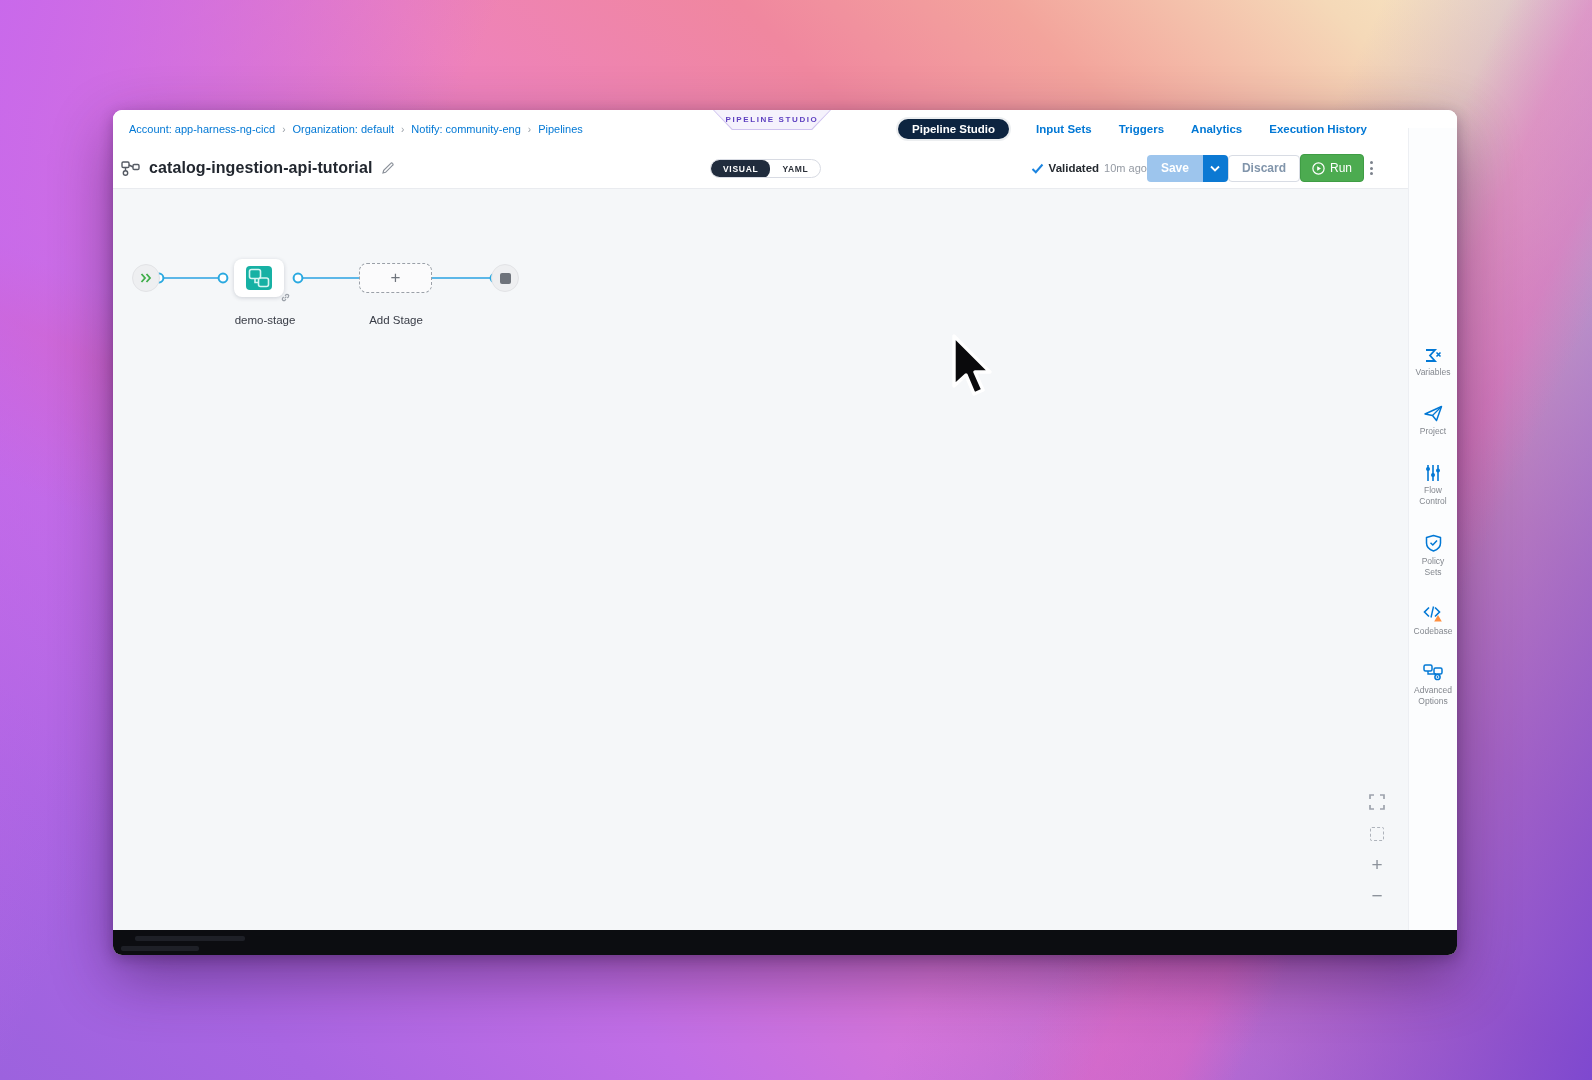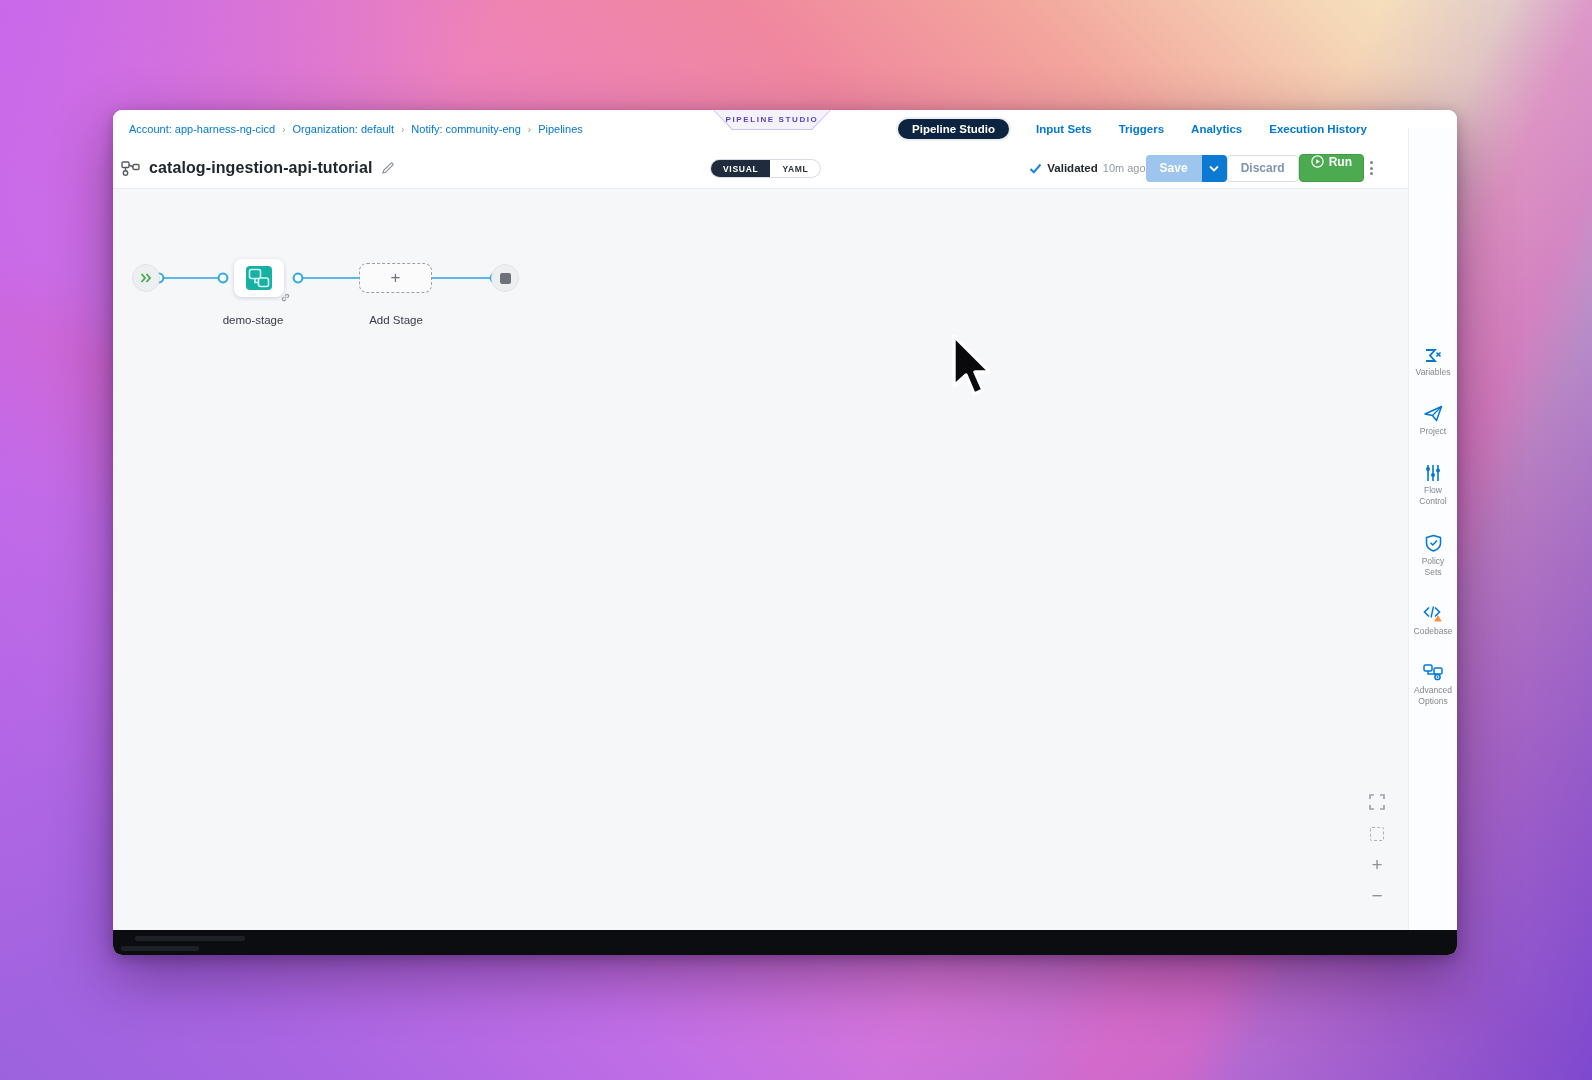--- a/index.html
+++ b/index.html
@@ -61,38 +61,38 @@
   .title-group { display:flex; align-items:center; gap:9px; }
   .pipe-title { font-size:16px; font-weight:700; color:#22272f; letter-spacing:.1px; }
   .icon-btn { display:inline-flex; align-items:center; justify-content:center; }
 
   .view-toggle {
     position:absolute; left:597px; top:11px; height:19px;
     display:flex; align-items:center; background:#fff;
     border:1px solid #d8dbe3; border-radius:10px; overflow:hidden;
   }
   .vt-seg { font-size:8.5px; font-weight:800; letter-spacing:.7px; padding:4px 12px; color:#2a2f38; cursor:pointer; }
-  .vt-seg.sel { background:#202c3d; color:#fff; border-radius:0; }
+  .vt-seg.sel { background:#202c3d; color:#fff; border-radius:8px; }
 
   .toolbar-right { margin-left:auto; display:flex; align-items:center; gap:0; }
   .validated { display:flex; align-items:center; gap:5px; white-space:nowrap; }
   .validated .v-label { font-size:11.5px; font-weight:700; color:#24292f; }
   .validated .v-time { font-size:11px; color:#949aa3; }
 
   .save-split { display:flex; height:27px; border-radius:4px; overflow:hidden; cursor:pointer; }
   .save-main { background:#9dc5ed; color:#fff; font-size:12px; font-weight:700; display:flex; align-items:center; padding:0 14px; }
   .save-caret { background:#0c79d3; width:25px; display:flex; align-items:center; justify-content:center; }
 
   .btn-discard {
     height:27px; padding:0 13px; background:#fff; border:1px solid #d8dce4; border-radius:4px;
     color:#8195ab; font-size:12px; font-weight:700; display:flex; align-items:center; cursor:pointer;
   }
   .btn-run {
     height:28px; padding:0 11px; background:#4cab50; border:1px solid #3f9d44; border-radius:4px;
-    color:#fff; font-size:12px; font-weight:700; display:flex; align-items:flex-start; gap:5px; cursor:pointer;
+    color:#fff; font-size:12px; font-weight:400; display:flex; align-items:center; gap:5px; cursor:pointer;
   }
   .kebab { display:flex; flex-direction:column; gap:2.5px; padding:4px 6px; cursor:pointer; }
   .kebab i { width:3px; height:3px; border-radius:50%; background:#7c828c; }
 
   
   .canvas {
     position:absolute; left:0; top:79px; right:49px; bottom:25px;
     background:#f5f7f9;
   }
 
@@ -276,21 +276,21 @@
       </span>
 
       <div class="add-stage-box">
         <span>+</span>
       </div>
 
       <div class="node-circle" style="left:378px; top:75px;">
         <span class="stop-sq"></span>
       </div>
 
-      <div class="node-label" style="left:70px;">demo-stage</div>
+      <div class="node-label" style="left:82px;">demo-stage</div>
       <div class="node-label" style="left:213px;">Add Stage</div>
     </div>
   </div>
 
   <div class="canvas-controls">
     <span class="cc-btn">
       <svg width="16" height="16" viewBox="0 0 16 16" fill="none" stroke="#9da3ad" stroke-width="1.7">
         <path d="M1 5 L1 1 L5 1"></path>
           <path d="M11 1 L15 1 L15 5"></path>
           <path d="M15 11 L15 15 L11 15"></path>

